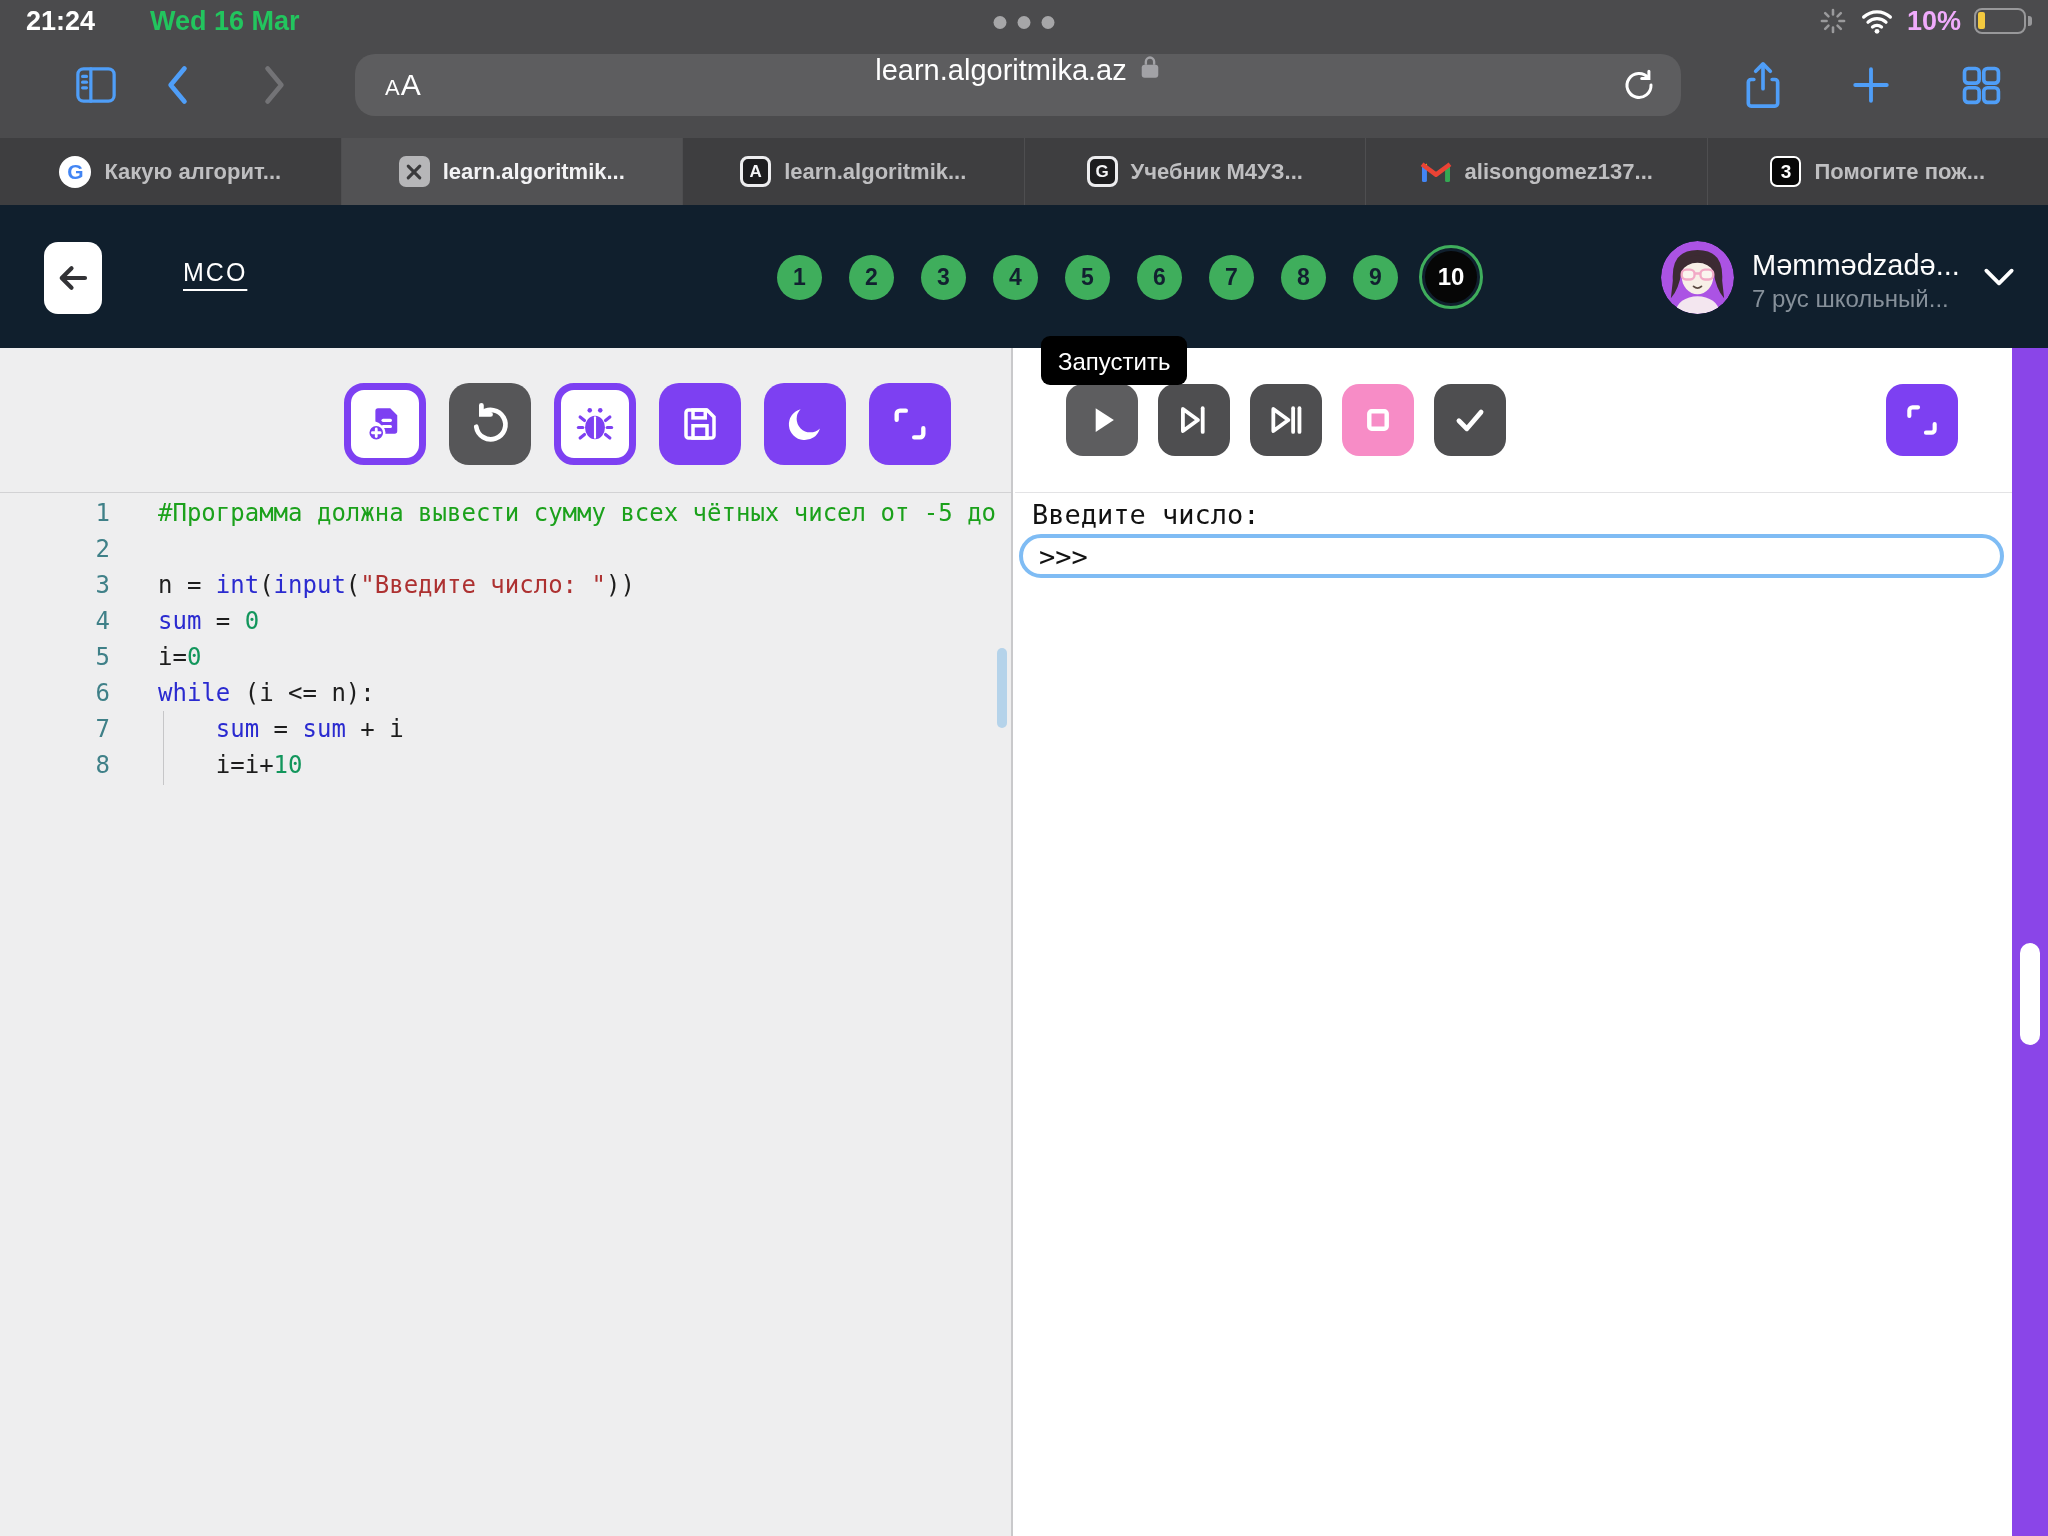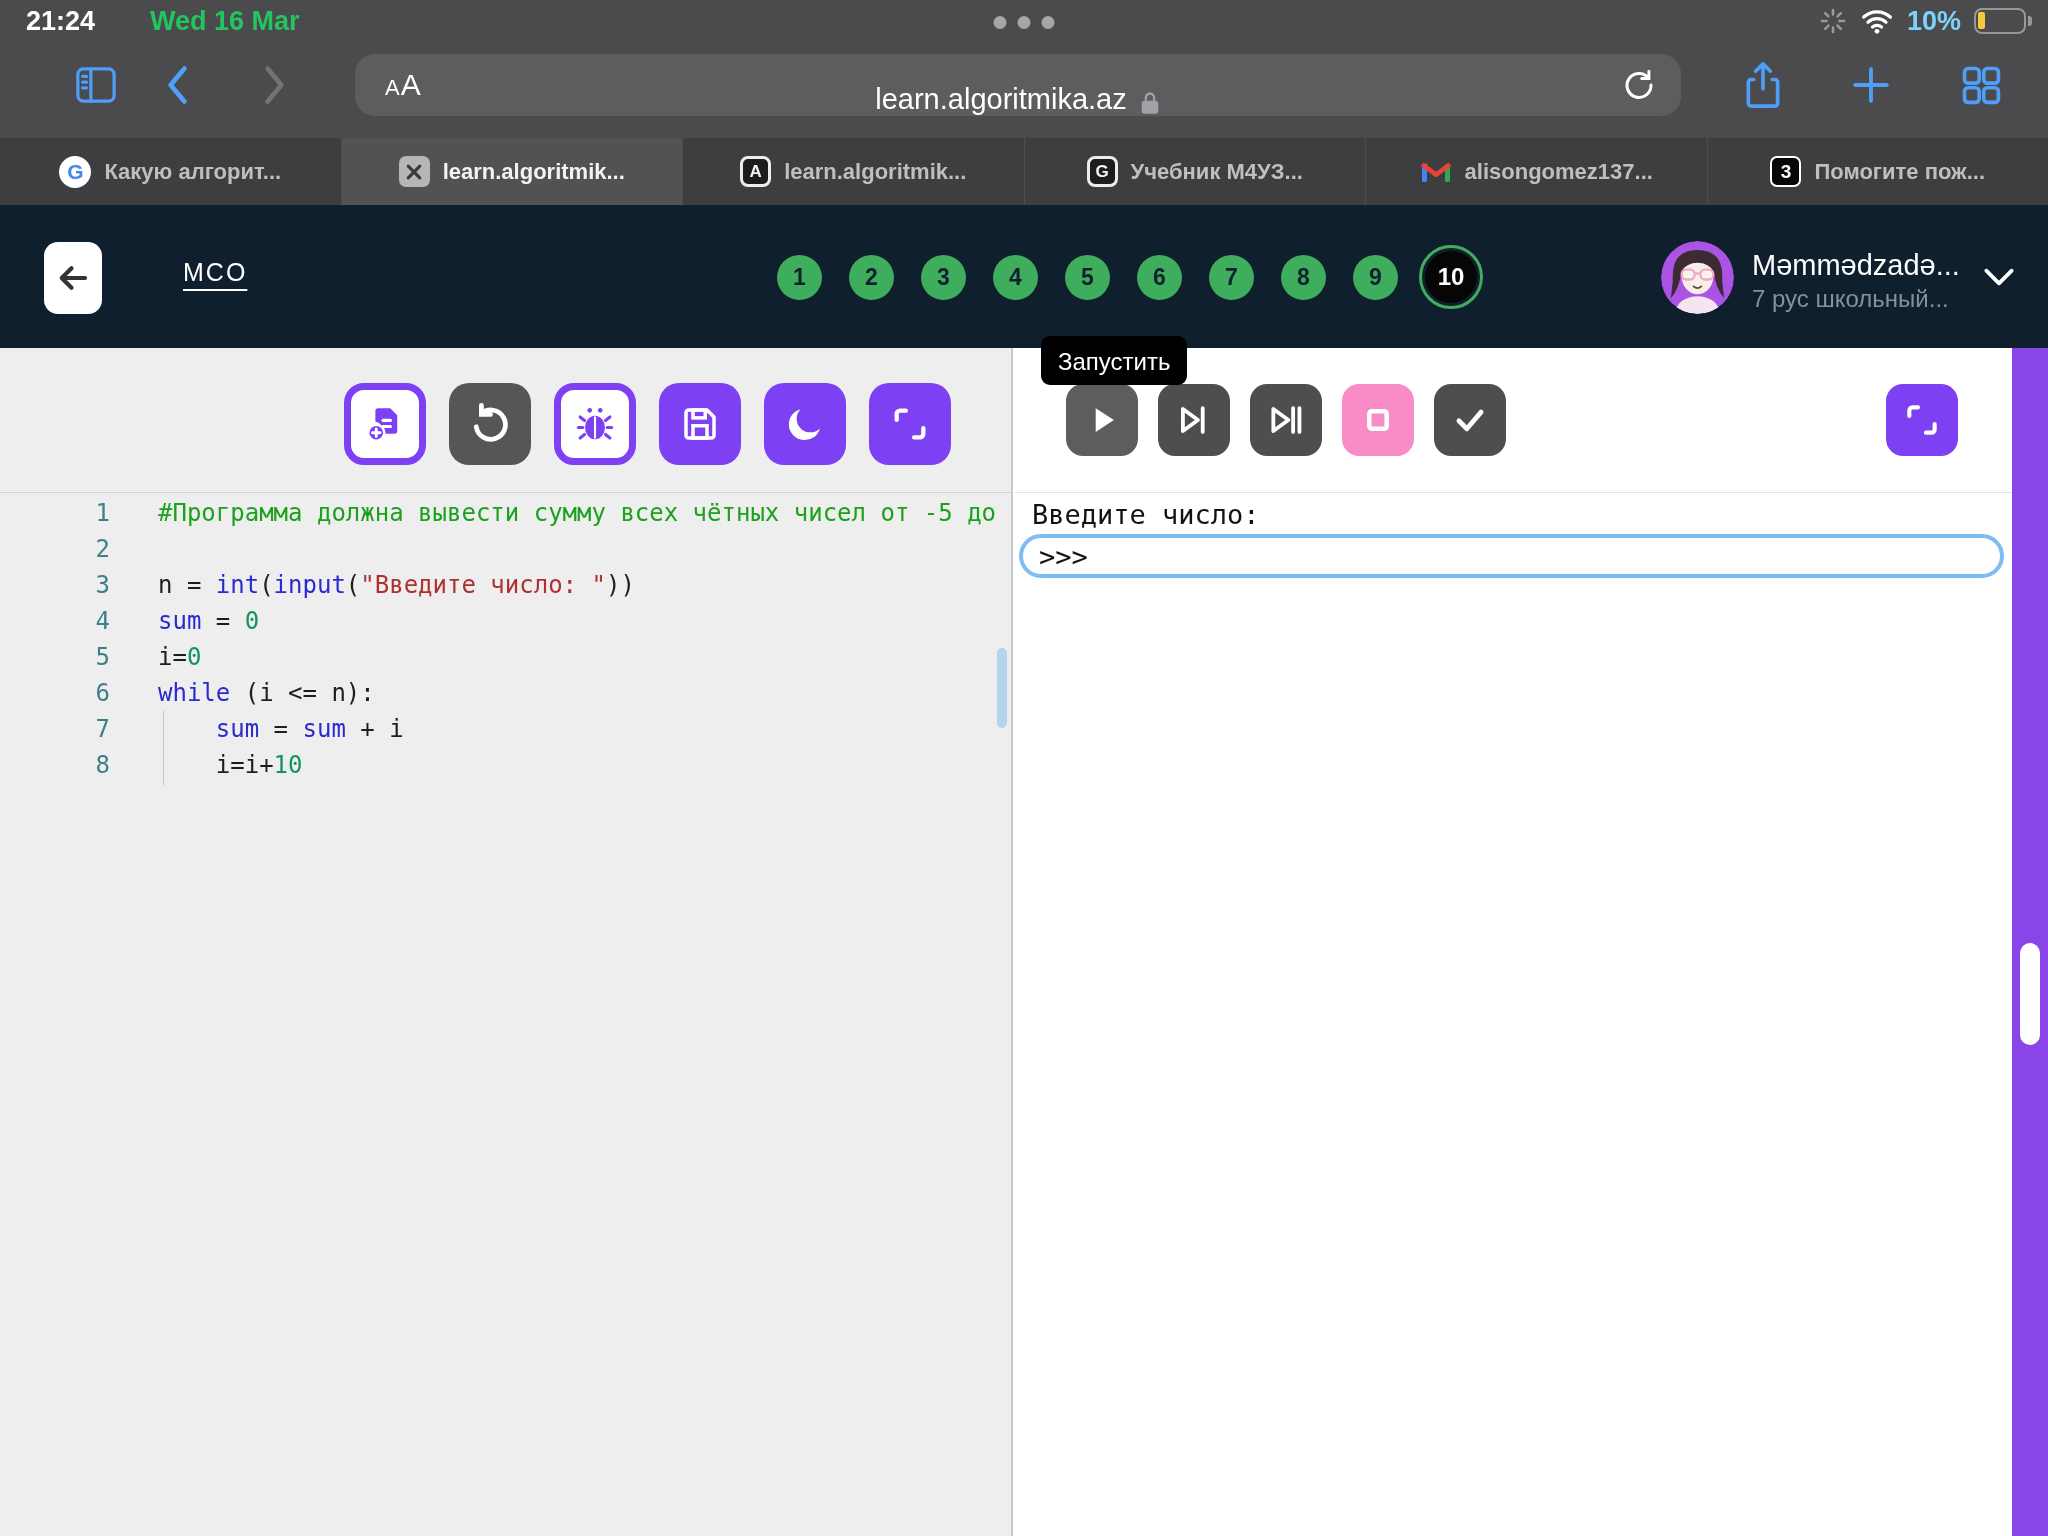--- a/index.html
+++ b/index.html
@@ -7,29 +7,29 @@
 body{font-family:"Liberation Sans",sans-serif;background:#fff;position:relative}
 #screen{position:absolute;left:0;top:0;width:2048px;height:1536px}
 
 
 .chrome{position:absolute;left:0;top:0;width:2048px;height:138px;background:#4b4b4d}
 .sb-time{position:absolute;left:26px;top:6px;font-size:27px;font-weight:700;color:#fff}
 .sb-date{position:absolute;left:150px;top:6px;font-size:27px;font-weight:600;color:#22c55e}
 .sb-dots{position:absolute;left:50%;top:16px;transform:translateX(-50%);display:flex;gap:11px}
 .sb-dots i{width:13px;height:13px;border-radius:50%;background:#a6a6a8;display:block}
 .sb-right{position:absolute;right:22px;top:2px;height:38px;display:flex;align-items:center;gap:13px}
-.sb-pct{font-size:27px;font-weight:600;color:#7dd3fc}
+.sb-pct{font-size:27px;font-weight:600;color:#f0abfc}
 .battery{position:relative;width:52px;height:26px;border:2.5px solid #98989a;border-radius:8px}
 .battery::after{content:"";position:absolute;right:-8px;top:6px;width:4px;height:10px;background:#98989a;border-radius:0 3px 3px 0}
 .battery i{position:absolute;left:2px;top:2px;width:7px;height:17px;background:#f3c93f;border-radius:2px;display:block}
 .tb-icon{position:absolute;top:85px;transform:translate(-50%,-50%)}
 .urlbar{position:absolute;left:355px;top:54px;width:1326px;height:62px;background:#5d5d5f;border-radius:20px;color:#fff}
 .url-aa{position:absolute;left:30px;top:14px;font-size:30px;color:#fff;letter-spacing:1px}
 .url-aa .sm{font-size:22px}
-.url-center{position:absolute;left:0;right:0;top:0;bottom:0;display:flex;align-items:flex-end;justify-content:center;gap:12px;font-size:29px;color:#fefefe}
+.url-center{position:absolute;left:0;right:0;top:0;bottom:0;display:flex;align-items:flex-start;justify-content:center;gap:12px;font-size:29px;color:#fefefe}
 .url-reload{position:absolute;right:24px;top:13px}
 
 
 .tabstrip{position:absolute;top:138px;left:0;width:2048px;height:67px;background:#3e3e40;display:flex}
 .tab{flex:1;display:flex;align-items:center;justify-content:center;gap:13px;border-right:1px solid #4e4e50;color:#bfbfc1;font-size:22px;font-weight:600;overflow:hidden;white-space:nowrap}
 .tab:last-child{border-right:none}
 .tab.active{background:#525254;color:#f3f3f5}
 .fav{display:flex;align-items:center;justify-content:center;flex:none}
 .fav-google{width:32px;height:32px;border-radius:50%;background:#fff;color:#4285F4;font-weight:700;font-size:21px}
 .fav-close{width:31px;height:31px;border-radius:7px;background:#b6b6b8}

